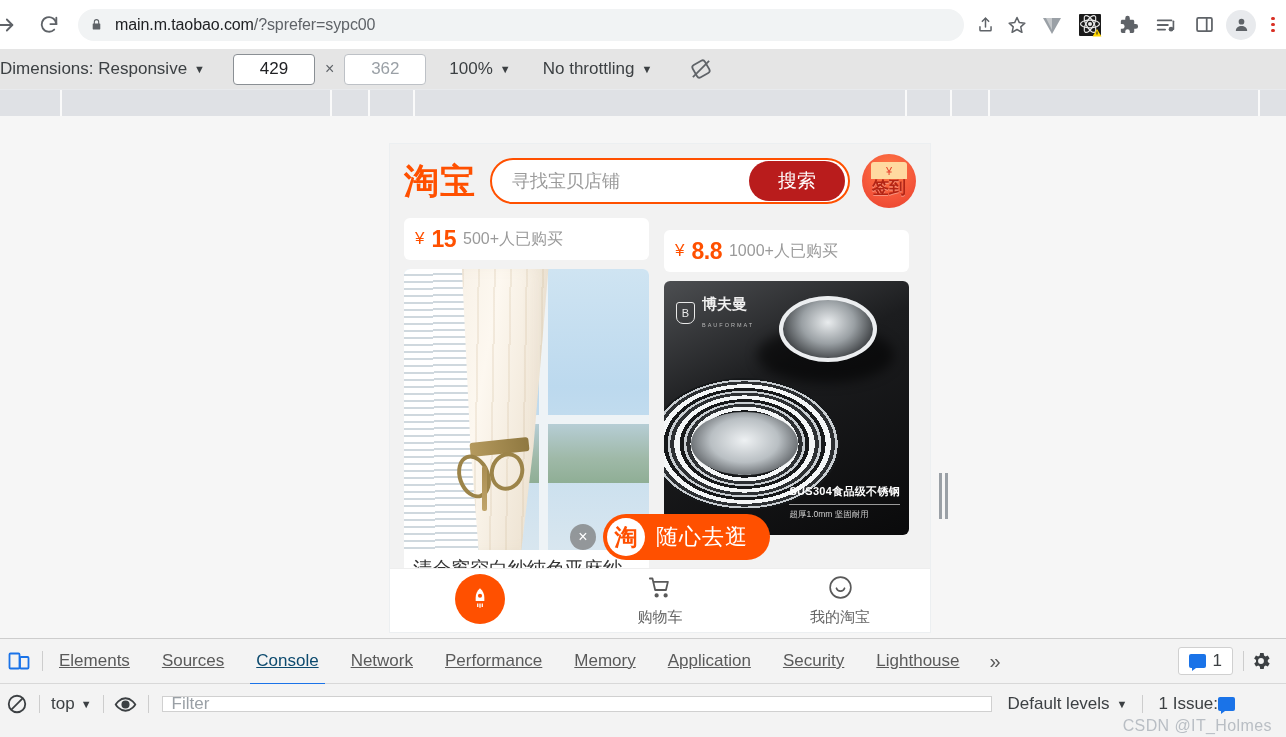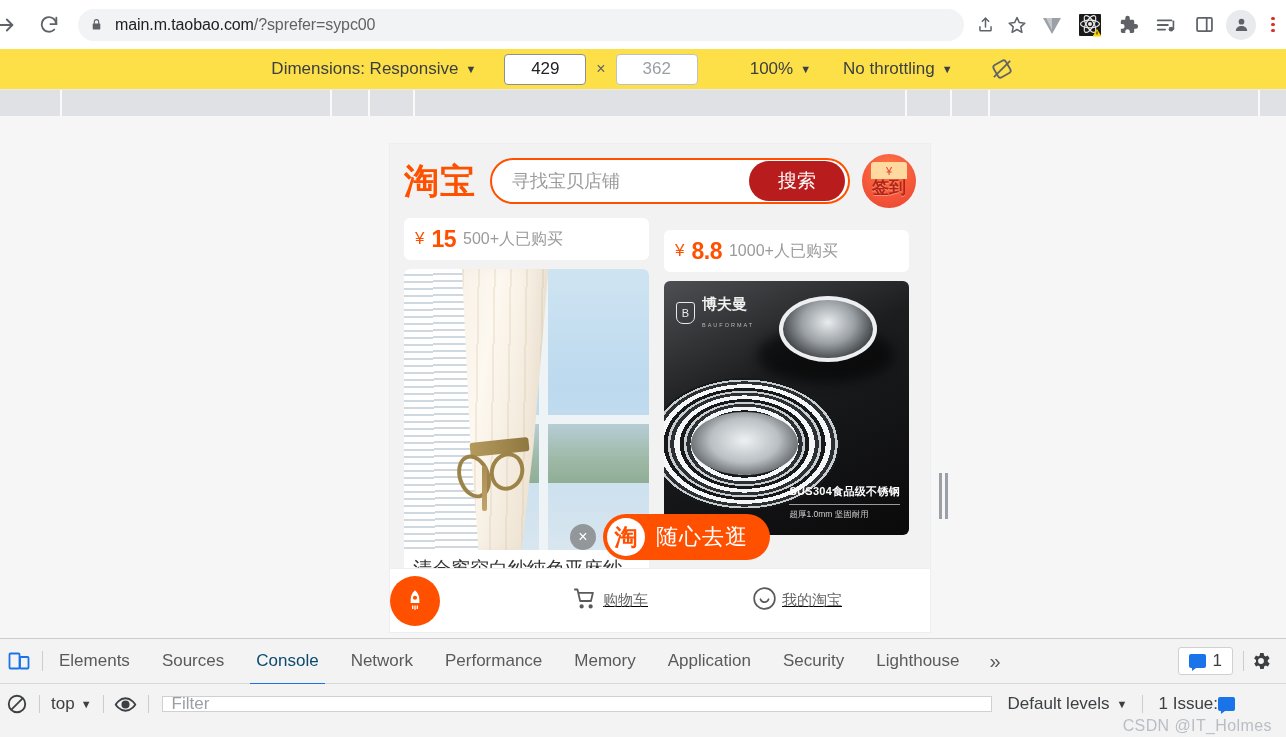--- a/index.html
+++ b/index.html
@@ -56,36 +56,36 @@
   }
   .menu-dots {
     width: 26px; height: 30px; display: flex; flex-direction: column;
     align-items: center; justify-content: center; gap: 2.5px;
   }
   .menu-dots i { width: 3.5px; height: 3.5px; border-radius: 50%; background: #d93025; display: block; }
 
   
   .device-toolbar {
     position: absolute; left: 0; top: 49px; width: 1286px; height: 41px;
-    background: #fde047; border-bottom: 1px solid #e8eaed;
-    display: flex; align-items: center; justify-content: center; gap: 0;
+    background: #e5e5e5; border-bottom: 1px solid #e8eaed;
+    display: flex; align-items: center; justify-content: flex-start; gap: 0;
   }
   .dt-dims {
     font-size: 17px; color: #3c4043; display: flex; align-items: center; gap: 7px;
     margin-right: 28px;
   }
   .caret { font-size: 11px; color: #3c4043; line-height: 1; }
   .dt-field {
     width: 82px; height: 31px; border: 1px solid #8a8f94; border-radius: 4px;
     background: #fff; font-size: 17px; color: #202124;
     display: flex; align-items: center; justify-content: center;
   }
   .dt-field.placeholder { color: #9aa0a6; border-color: #bdc1c6; }
   .dt-times { font-size: 16px; color: #5f6368; margin: 0 10px; }
-  .dt-zoom { font-size: 17px; color: #3c4043; display: flex; align-items: center; gap: 7px; margin-left: 52px; }
+  .dt-zoom { font-size: 17px; color: #3c4043; display: flex; align-items: center; gap: 7px; margin-left: 23px; }
   .dt-throttle { font-size: 17px; color: #3c4043; display: flex; align-items: center; gap: 7px; margin-left: 32px; }
   .dt-rotate { margin-left: 36px; display: flex; align-items: center; }
 
   
   .ruler {
     position: absolute; left: 0; top: 90px; width: 1286px; height: 26px;
     background: #dfe1e5;
   }
   .ruler .tick { position: absolute; top: 0; width: 2px; height: 26px; background: #fafafa; }
   .ruler-bottom {
@@ -271,21 +271,21 @@
     font-family: "DejaVu Sans", sans-serif;
   }
   .tb-float .pill .txt { color: #fff; font-size: 22px; letter-spacing: 1px; }
 
   
   .tb-tabbar {
     position: absolute; left: 0; bottom: 0; width: 540px; height: 64px;
     background: #fff; border-top: 1px solid #eee;
     display: flex; align-items: center; z-index: 7;
   }
-  .tb-tab { flex: 1 1 0; display: flex; flex-direction: row; align-items: center; gap: 3px; text-decoration: underline; }
+  .tb-tab { flex: 1 1 0; display: flex; flex-direction: column; align-items: center; gap: 3px; }
   .tb-tab .lbl { font-size: 15px; color: #666; }
   .tb-rocket {
     width: 50px; height: 50px; border-radius: 50%; background: #ff5000;
     display: flex; align-items: center; justify-content: center;
   }
 
   
   .handle-v {
     position: absolute; left: 939px; top: 355px; width: 9px; height: 46px;
     display: flex; gap: 3px; justify-content: center;
@@ -310,21 +310,21 @@
     display: flex; align-items: center; border-bottom: 1px solid #d8d8d8;
     background: #f3f3f3;
   }
   .dt-device-toggle {
     width: 30px; height: 30px; margin-left: 4px; margin-right: 8px;
     display: flex; align-items: center; justify-content: center; flex: 0 0 auto;
   }
   .dt-sep { width: 1px; height: 20px; background: #cdcdcd; flex: 0 0 auto; }
   .dt-tab {
     height: 49px; padding: 0 16px; display: flex; align-items: center;
-    font-size: 17px; color: #5a5a5a; position: relative; flex: 0 0 auto;
+    font-size: 17px; color: #5a5a5a; position: relative; flex: 0 0 auto; text-decoration: underline;
   }
   .dt-tab.active { color: #0c4a6e; }
   .dt-tab.active::after {
     content: ""; position: absolute; left: 10px; right: 10px; bottom: 0; height: 3px; background: #1a73e8;
   }
   .dt-more { padding: 0 14px; font-size: 20px; color: #5a5a5a; flex: 0 0 auto; }
   .dt-spacer { flex: 1 1 auto; }
   .dt-issues {
     display: flex; align-items: center; gap: 7px; padding: 3px 10px;
     border: 1px solid #d0d0d0; border-radius: 3px; background: #fff;

